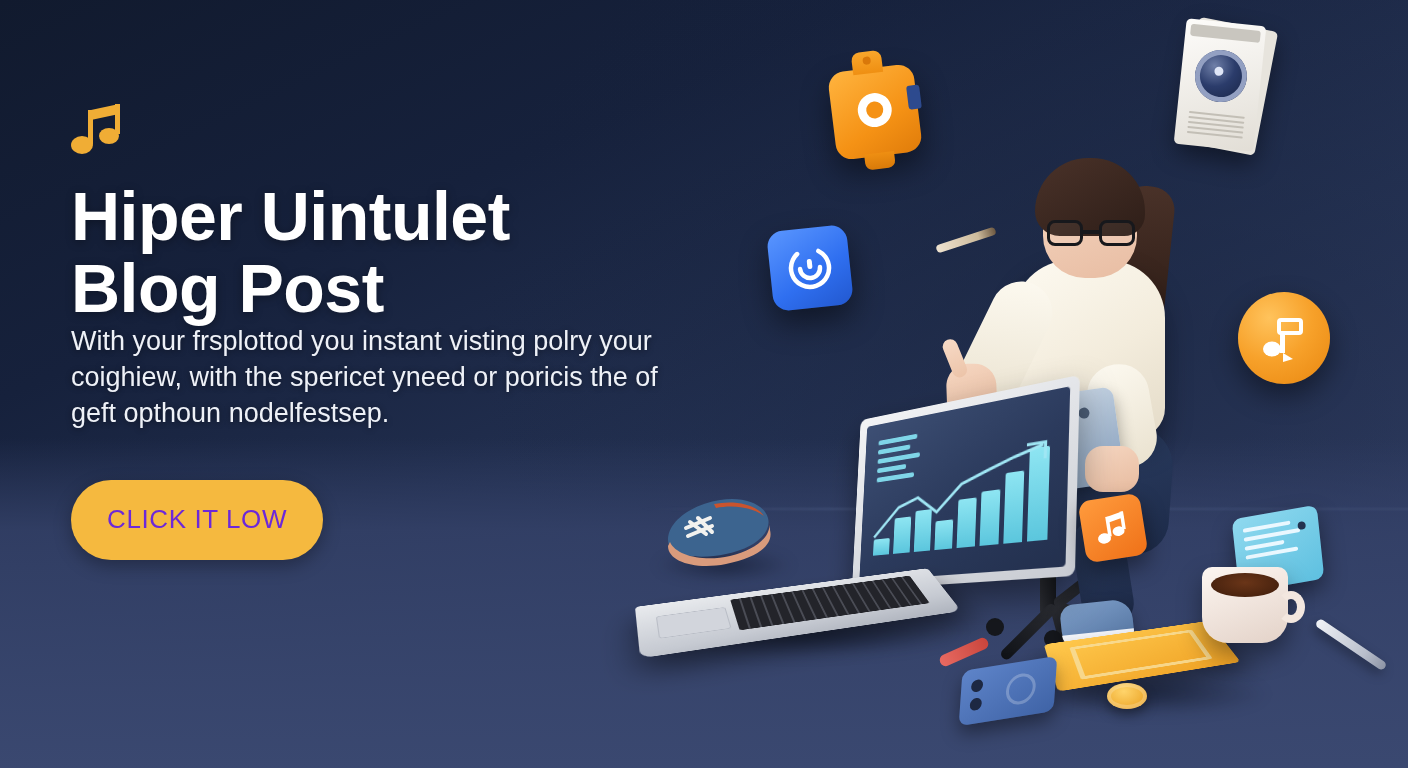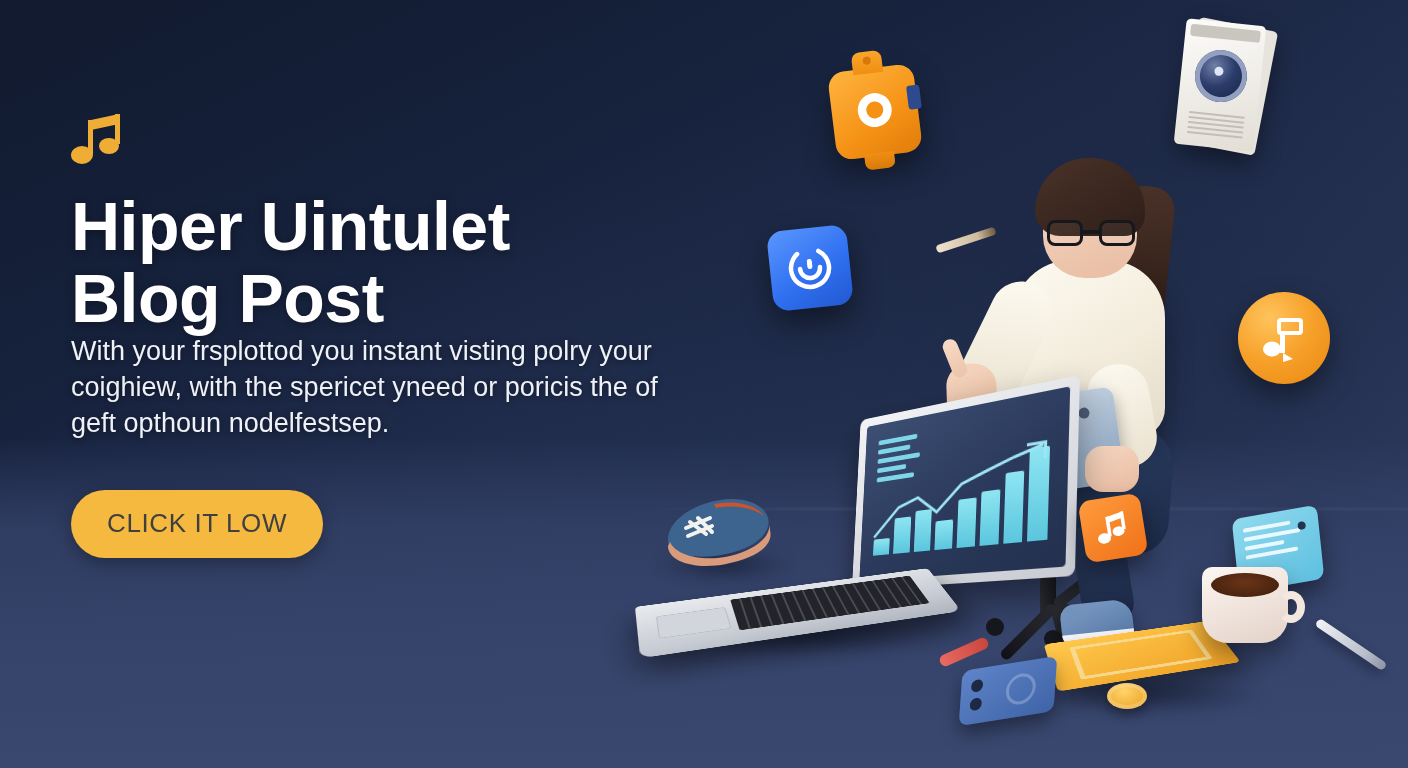--- a/index.html
+++ b/index.html
@@ -21,21 +21,21 @@
     position: absolute; left: 0; right: 0; bottom: 0; height: 330px;
     background: linear-gradient(180deg, rgba(48,60,100,0.0) 0%, rgba(52,65,104,0.85) 28%, #3a4870 100%);
     pointer-events: none;
   }
   .floor-line {
     position: absolute; left: 640px; bottom: 258px; width: 780px; height: 2px;
     background: linear-gradient(90deg, rgba(255,255,255,0) 0%, rgba(150,170,215,0.16) 25%, rgba(150,170,215,0.10) 100%);
     filter: blur(1px);
   }
   
-  .copy { position: absolute; left: 71px; top: 112px; width: 600px; }
+  .copy { position: absolute; left: 71px; top: 102px; width: 600px; }
   .note-icon { width: 54px; height: 58px; display: block; margin-bottom: 20px; }
   h1.headline {
     color: #ffffff;
     font-size: 68px;
     line-height: 1.06;
     font-weight: 700;
     letter-spacing: -0.5px;
     white-space: pre-line;
     text-shadow: 0 2px 10px rgba(0,0,0,0.35);
   }
@@ -43,23 +43,23 @@
     color: #eef1f7;
     font-size: 27px;
     line-height: 1.33;
     font-weight: 400;
     max-width: 590px;
     text-shadow: 0 1px 6px rgba(0,0,0,0.45);
   }
   .cta {
     margin-top: 48px;
     display: inline-flex; align-items: center; justify-content: center;
-    height: 68px; padding: 0 36px;
+    height: 80px; padding: 0 36px;
     background: #f5b93f;
-    color: #404040;
+    color: #6d28d9;
     font-size: 26px; font-weight: 500; letter-spacing: 0.6px;
     border: none; border-radius: 999px; cursor: pointer;
     box-shadow: 0 6px 18px rgba(0,0,0,0.30);
   }
   
   .illus { position: absolute; left: 620px; top: 0; width: 788px; height: 768px; }
   .obj { position: absolute; }
   .shadow-blob {
     position: absolute; border-radius: 50%;
     background: radial-gradient(ellipse at center, rgba(10,16,32,0.55) 0%, rgba(10,16,32,0) 70%);

